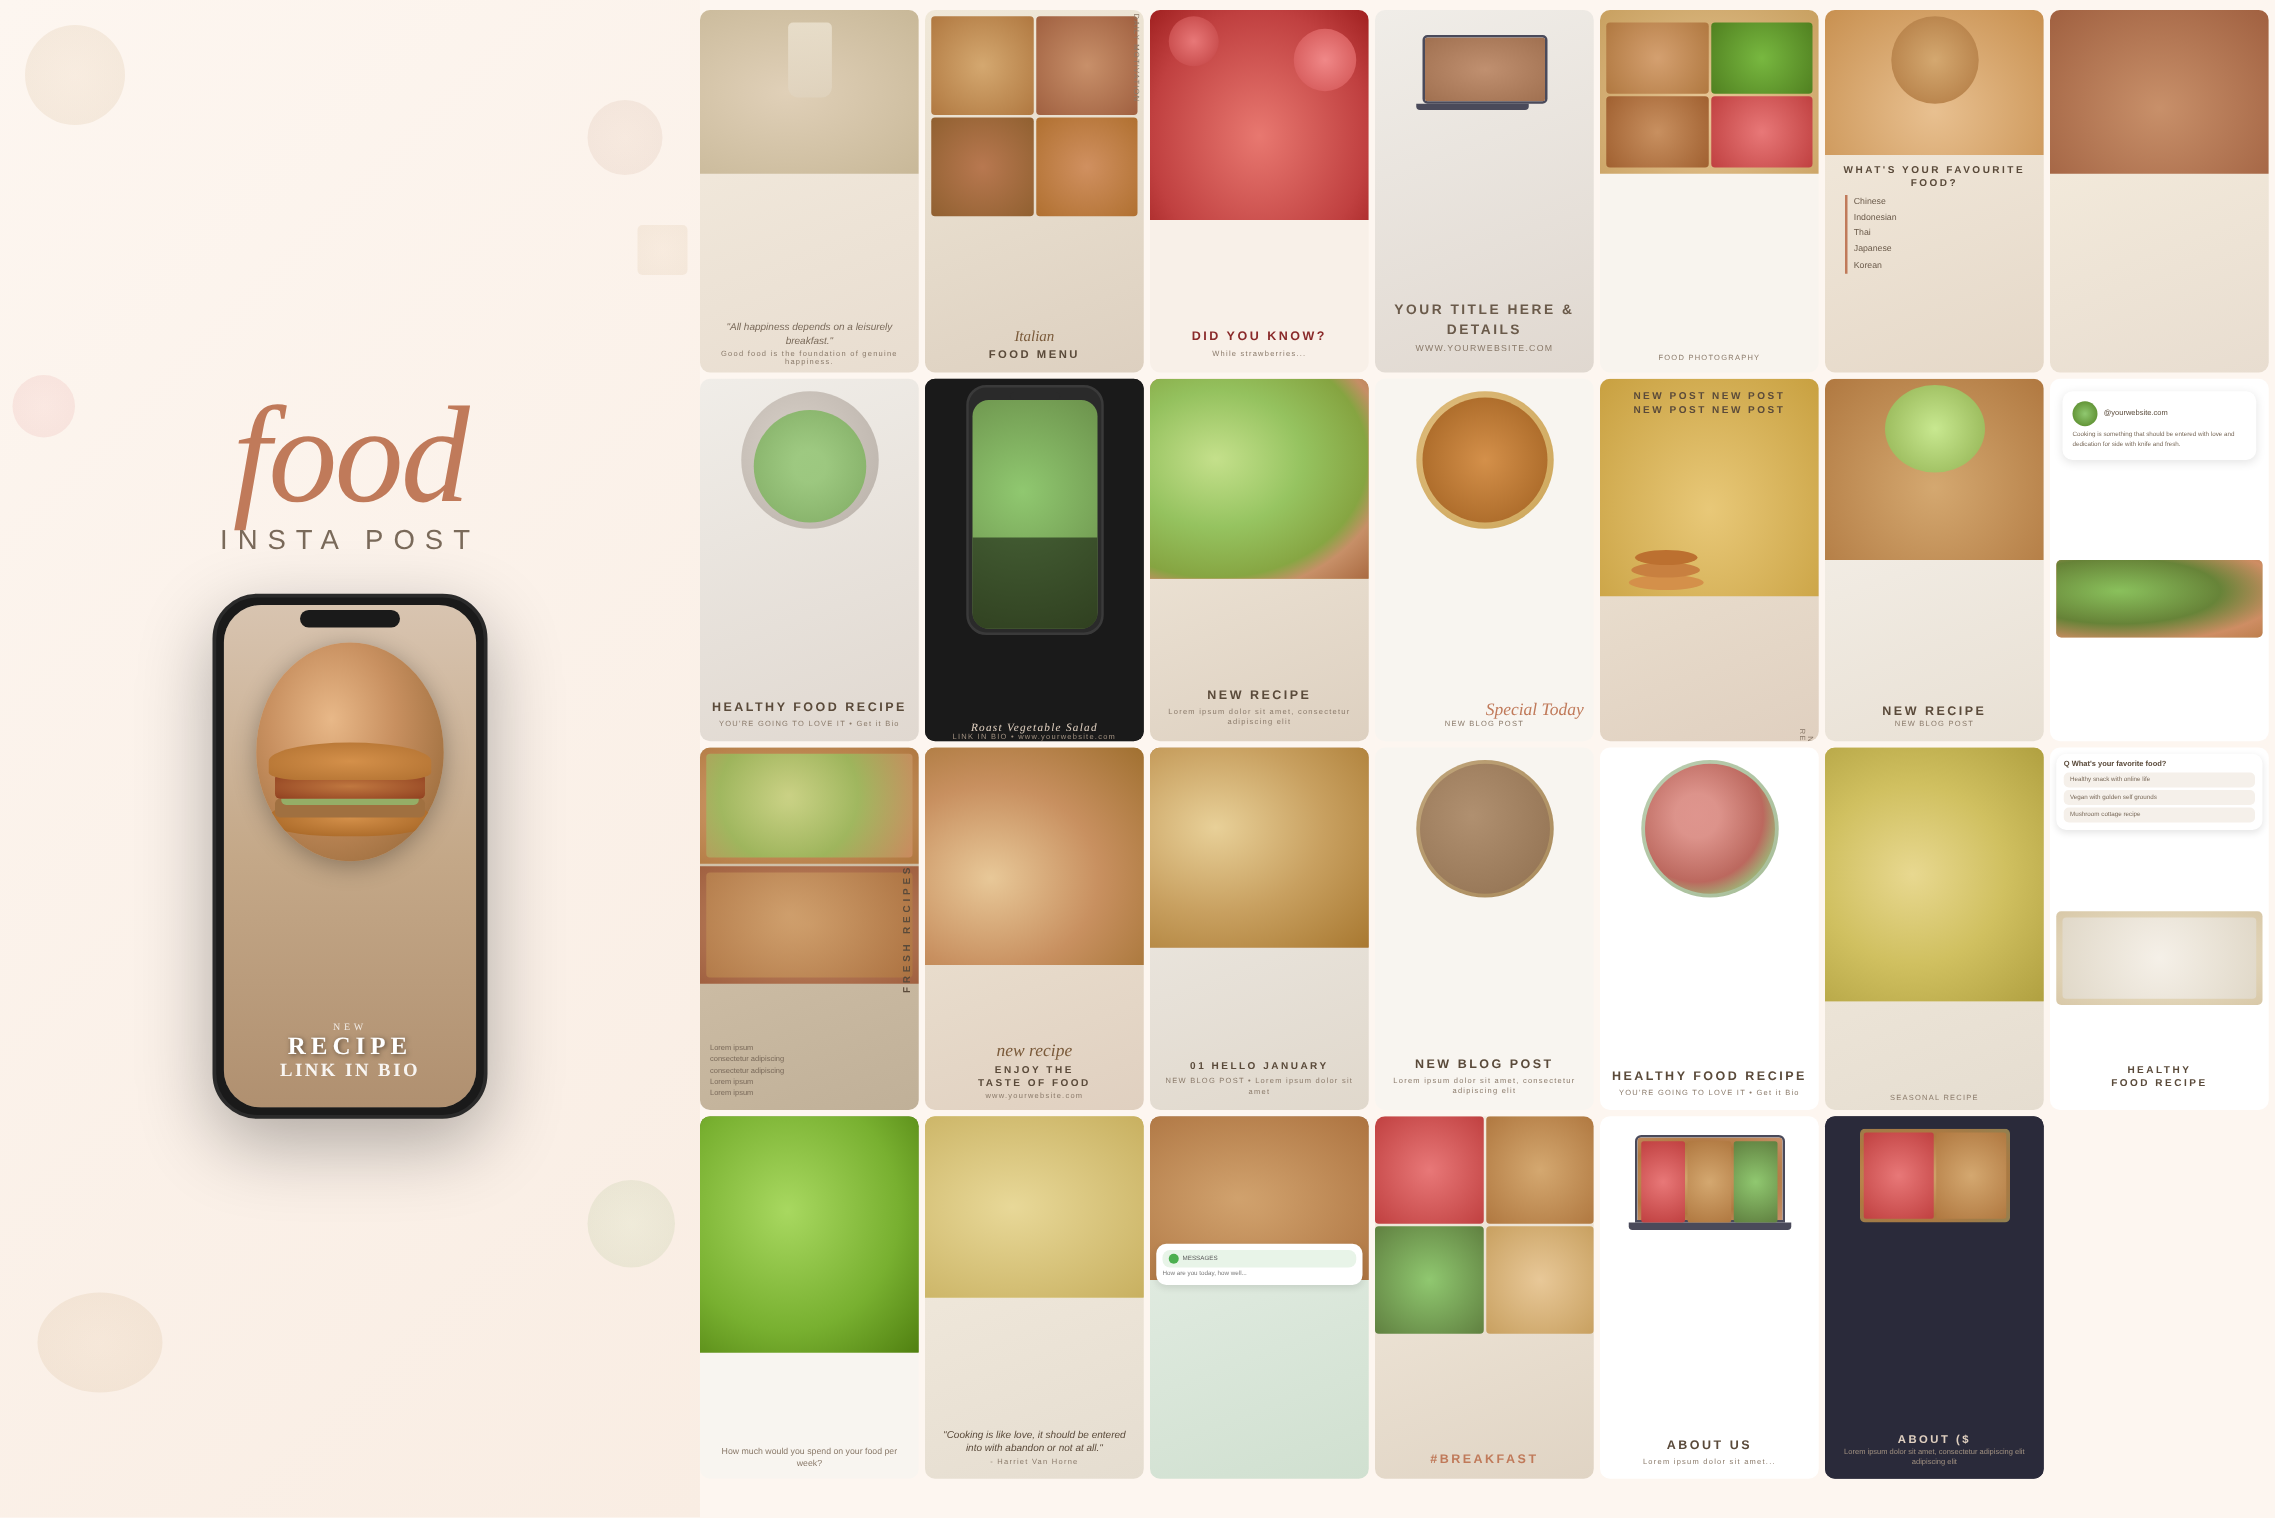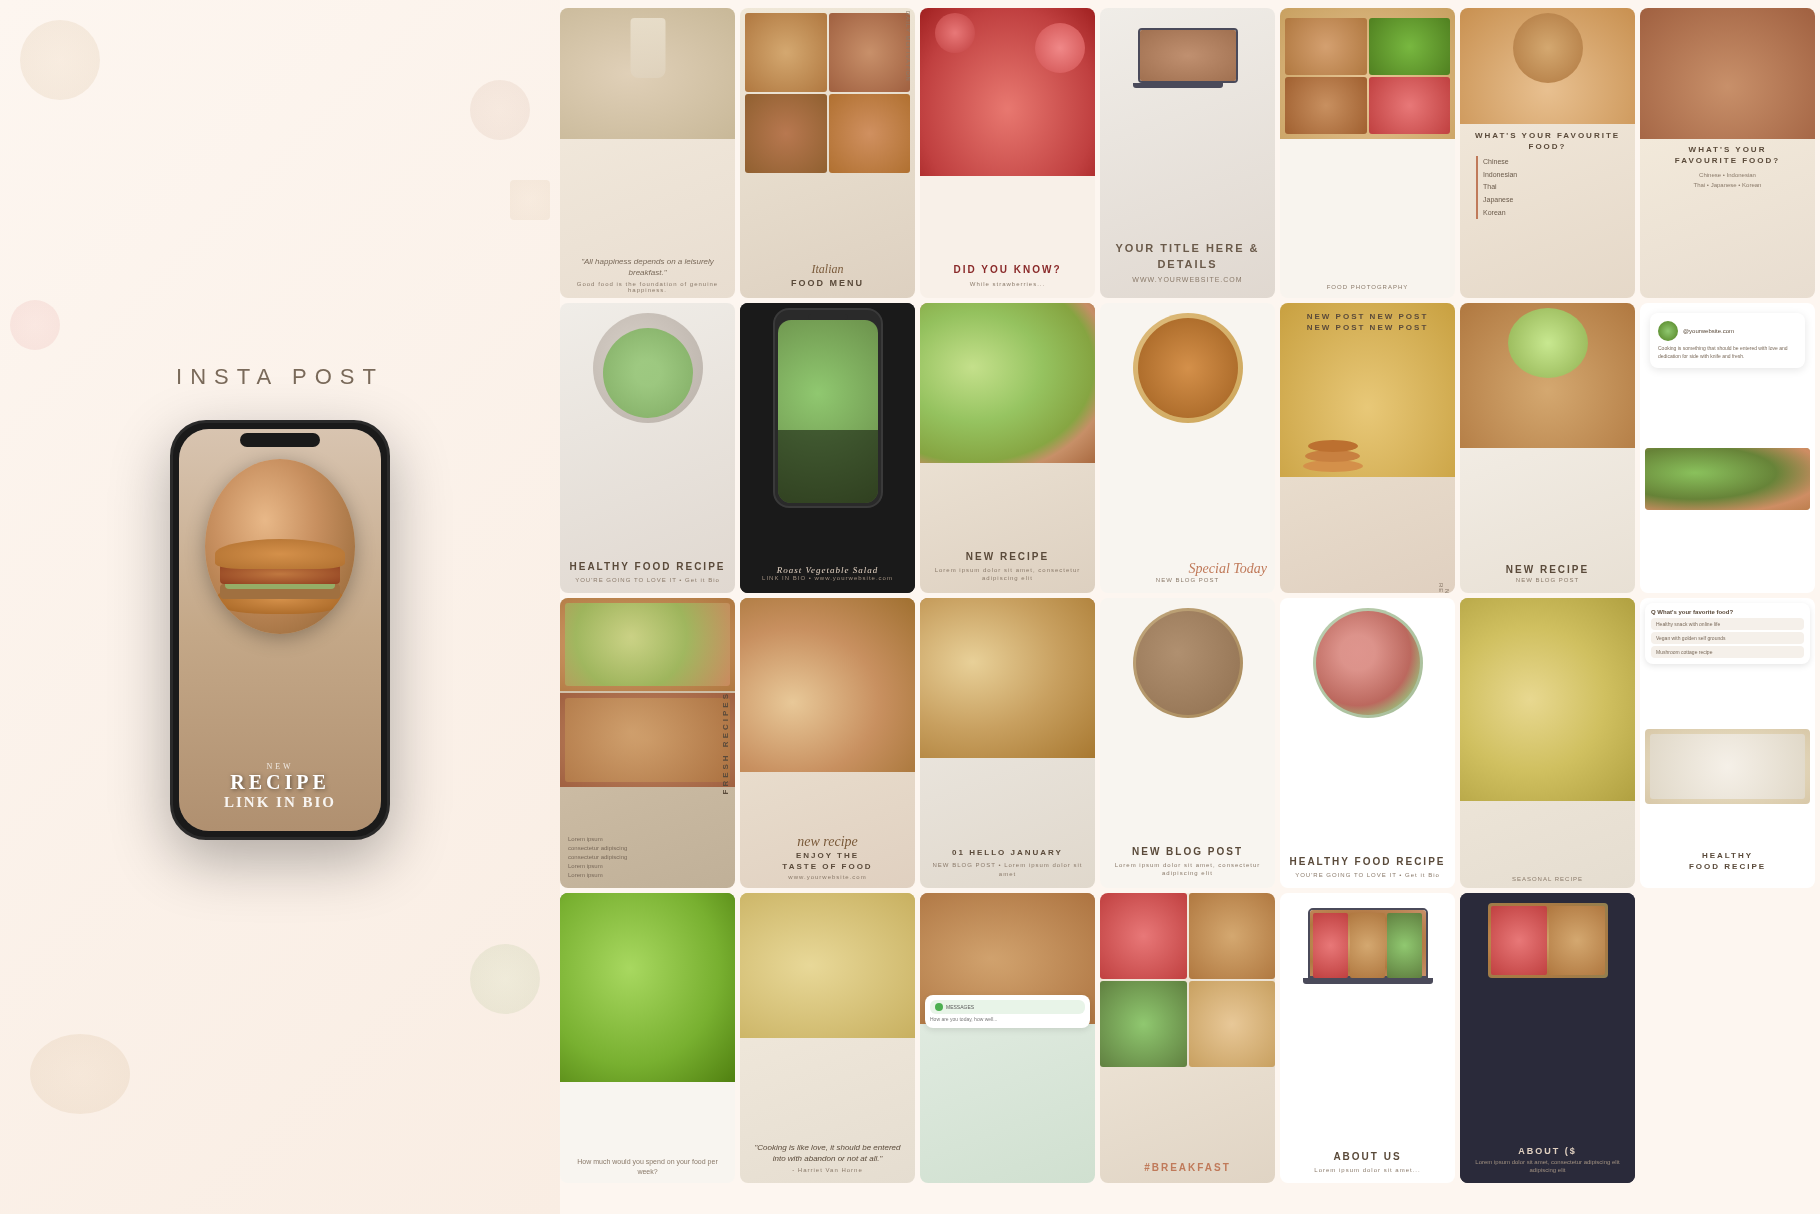--- a/index.html
+++ b/index.html
@@ -223,20 +223,21 @@
 
 <div class="left-panel">
 
   <div style="position:absolute;top:20px;left:20px;width:80px;height:80px;opacity:0.12;background:radial-gradient(circle,#d4a870,#b08040);border-radius:50%;"></div>
   <div style="position:absolute;top:80px;right:30px;width:60px;height:60px;opacity:0.1;background:radial-gradient(circle,#c8906a,#a06040);border-radius:50%;"></div>
   <div style="position:absolute;bottom:100px;left:30px;width:100px;height:80px;opacity:0.12;background:radial-gradient(ellipse,#d4a870,#b08040);border-radius:50%;"></div>
   <div style="position:absolute;bottom:200px;right:20px;width:70px;height:70px;opacity:0.1;background:radial-gradient(circle,#90c870,#508020);border-radius:50%;"></div>
   <div style="position:absolute;top:300px;left:10px;width:50px;height:50px;opacity:0.1;background:radial-gradient(circle,#e87878,#c84040);border-radius:50%;"></div>
   <div style="position:absolute;top:180px;right:10px;width:40px;height:40px;opacity:0.1;background:radial-gradient(circle,#d4a870,#b08040);border-radius:4px;"></div>
 
+  <div class="food-title">food</div>
   <div class="insta-post-text">INSTA POST</div>
 
   <div class="phone-mockup">
     <div class="phone-notch"></div>
     <div class="phone-screen">
 
       <div style="position:absolute;top:0;left:0;right:0;bottom:0;background:linear-gradient(180deg,#d8c4b0 0%,#c4a888 50%,#b09070 100%);">
 
         <div style="position:absolute;top:30px;left:50%;transform:translateX(-50%);width:150px;height:175px;border-radius:50%;overflow:hidden;background:radial-gradient(ellipse at 40% 35%,#e8b888 0%,#c89060 40%,#a07040 80%,#805020 100%);box-shadow:0 4px 20px rgba(0,0,0,0.3);">
 
@@ -329,25 +330,20 @@
     <div class="card-text-block" style="bottom:8px;top:42%;">
       <div class="ct-title" style="font-size:8px;line-height:1.4;">WHAT'S YOUR FAVOURITE FOOD?</div>
       <div style="margin-top:4px;text-align:left;padding:0 8px;">
         <div style="font-size:7px;color:#6a5a4a;line-height:1.8;border-left:2px solid #c07a5a;padding-left:5px;">Chinese<br>Indonesian<br>Thai<br>Japanese<br>Korean</div>
       </div>
     </div>
   </div>
 
   <div class="tcard r1c7">
     <div style="position:absolute;top:0;left:0;right:0;height:45%;background:radial-gradient(ellipse at 50%60%,#c8906a 0%,#a06040 100%);"></div>
-    <div class="card-text-block" style="bottom:10px;top:47%;">
-      <div class="ct-title" style="font-size:8px;">WHAT'S YOUR</div>
-      <div class="ct-title" style="font-size:8px;">FAVOURITE FOOD?</div>
-      <div style="font-size:6px;color:#8a7a6a;line-height:1.8;margin-top:3px;">Chinese • Indonesian<br>Thai • Japanese • Korean</div>
-    </div>
   </div>
 
   <div class="tcard r2c1">
     <div style="position:absolute;top:10px;left:50%;transform:translateX(-50%);width:110px;height:110px;border-radius:50%;background:radial-gradient(circle at 40%40%,#d8d0c8 0%,#b8b0a8 100%);overflow:hidden;">
       <div style="position:absolute;top:15px;left:10px;right:10px;bottom:5px;background:radial-gradient(ellipse,#90c870 20%,#70a850 100%);border-radius:50%;opacity:0.8;"></div>
     </div>
     <div class="card-text-block" style="bottom:10px;">
       <div class="ct-title">HEALTHY FOOD RECIPE</div>
       <div class="ct-sub" style="font-size:6px;margin-top:3px;">YOU'RE GOING TO LOVE IT • Get it Bio</div>
     </div>
@@ -357,21 +353,21 @@
     <div style="position:absolute;top:0;left:0;right:0;bottom:0;background:#1a1a1a;">
 
       <div style="position:absolute;top:5px;left:50%;transform:translateX(-50%);width:110px;height:200px;background:#2a2a2a;border-radius:16px;border:2px solid #3a3a3a;overflow:hidden;">
         <div style="position:absolute;top:4px;left:50%;transform:translateX(-50%);width:40px;height:6px;background:#2a2a2a;border-radius:4px;z-index:1;"></div>
         <div style="position:absolute;top:10px;left:3px;right:3px;bottom:3px;border-radius:13px;overflow:hidden;background:radial-gradient(circle at 40%40%,#90c870 0%,#608040 100%);">
           <div style="position:absolute;bottom:0;left:0;right:0;height:40%;background:rgba(0,0,0,0.5);display:flex;align-items:center;justify-content:center;flex-direction:column;">
           </div>
         </div>
       </div>
     </div>
-    <div class="card-text-block" style="bottom:12px;">
+    <div class="card-text-block" style="bottom:0;">
       <div style="font-size:9px;font-family:Georgia,serif;font-style:italic;color:#e0d0c0;letter-spacing:1px;">Roast Vegetable Salad</div>
       <div style="font-size:6px;color:#a09080;letter-spacing:1px;">LINK IN BIO • www.yourwebsite.com</div>
     </div>
   </div>
 
   <div class="tcard r2c3">
     <div style="position:absolute;top:0;left:0;right:0;height:55%;background:radial-gradient(ellipse at 50%60%,#d4a870 0%,#b07840 100%);overflow:hidden;">
       <div style="width:100%;height:100%;background:radial-gradient(ellipse at 30%40%,#c4e890 0%,#90c860 40%,#80a840 70%,#c8906a 80%,#a86840 100%);opacity:0.9;"></div>
     </div>
     <div class="card-text-block" style="bottom:10px;">

